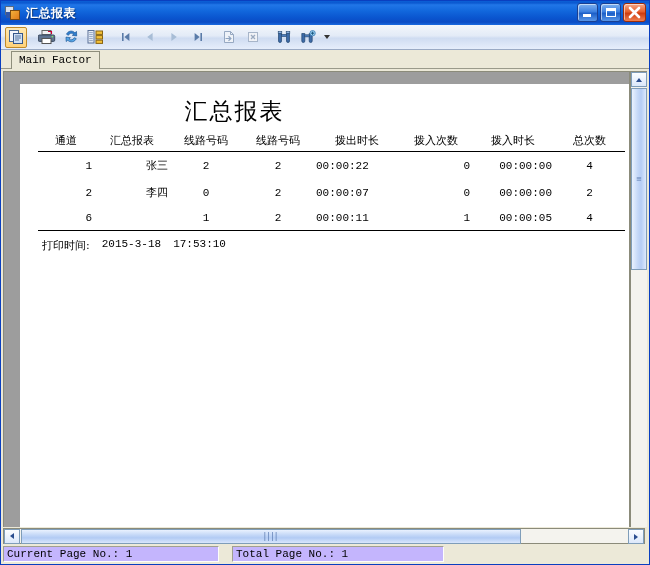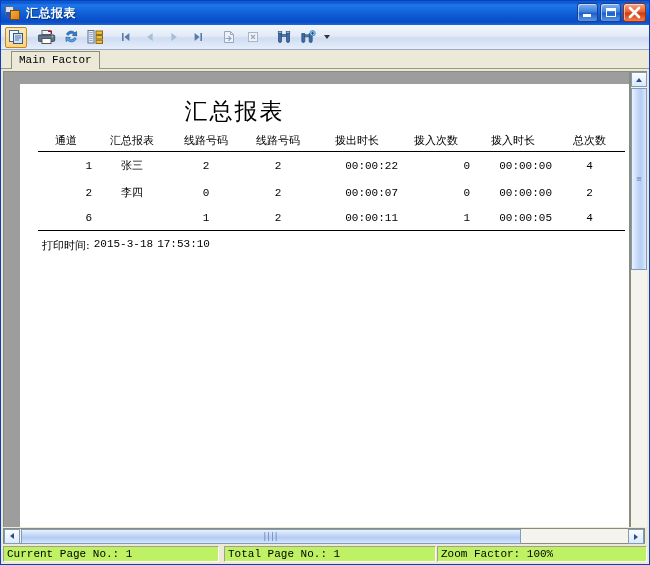--- a/index.html
+++ b/index.html
@@ -254,37 +254,37 @@
   table.rpt td {
     padding: 6px 2px 6px 2px;
     white-space: nowrap;
     font-family: "Liberation Mono", "DejaVu Sans Mono", monospace;
     font-size: 11px;
   }
   table.rpt tbody tr.last-row td {
     border-bottom: 1.5px solid #000;
   }
   .c-chan   { width: 52px;  text-align: right; padding-right: 4px; }
-  .c-line   { width: 72px;  text-align: center; padding-left: 4px;
+  .c-line   { width: 72px;  text-align: right; padding-left: 4px;
               font-family: "DejaVu Sans", "Liberation Sans", sans-serif; }
   .c-miss   { width: 68px;  text-align: center; }
   .c-outn   { width: 68px;  text-align: center; }
-  .c-outd   { width: 82px;  text-align: right; }
+  .c-outd   { width: 82px;  text-align: left; }
   .c-inn    { width: 68px;  text-align: right; padding-right: 6px; }
   .c-ind    { width: 78px;  text-align: right; }
   .c-total  { width: 67px;  text-align: center; }
 
   .print-line {
     margin-left: 22px;
     margin-top: 7px;
     font-family: "DejaVu Sans", "Liberation Sans", sans-serif;
     font-size: 11px;
     color: #000;
     display: flex;
-    gap: 4px;
+    gap: 12px;
   }
   .print-line .pv {
     font-family: "Liberation Mono", "DejaVu Sans Mono", monospace;
   }
 
   
   .vscroll {
     flex: 0 0 17px;
     width: 17px;
     background: #f4f3ee;
@@ -358,32 +358,32 @@
     background: #ece9d8;
     display: flex;
     align-items: stretch;
     padding: 1px 2px 2px 2px;
     box-sizing: border-box;
   }
   .sb-panel {
     border: 1px solid #a0a090;
     border-right-color: #fdfdfb;
     border-bottom-color: #fdfdfb;
-    background: #bef264;
+    background: #c4b5fd;
     font-family: "Liberation Mono", "DejaVu Sans Mono", monospace;
     font-size: 11px;
     color: #000;
     line-height: 14px;
     padding: 0 3px;
     box-sizing: border-box;
     white-space: nowrap;
     overflow: hidden;
   }
   .sb-p1 { flex: 0 0 216px; }
-  .sb-p2 { flex: 0 0 212px; margin-left: 5px; }
+  .sb-p2 { flex: 0 0 212px; margin-left: 13px; }
   .sb-p3 { flex: 1 1 auto; margin-left: 1px; }
 </style>
 </head>
 <body>
 
 <div class="window">
 
   <div class="titlebar">
     <div class="app-icon">
       <div class="sq1"></div>
@@ -605,16 +605,15 @@
         <div class="sb-arrow" style="position:absolute;right:0;top:0;">
             <span class="tri-r"></span>
           </div>
       </div>
     </div>
   </div>
 
   <div class="statusbar">
     <div class="sb-panel sb-p1">Current Page No.: 1</div>
     <div class="sb-panel sb-p2">Total Page No.: 1</div>
-    <div class="sb-panel sb-p3">Zoom Factor: 100%</div>
   </div>
 
 </div>
 
 </body></html>

